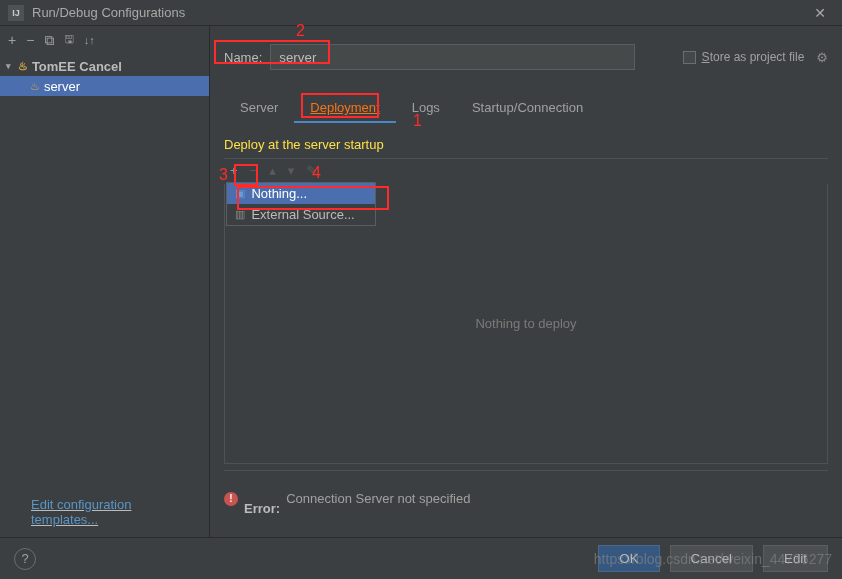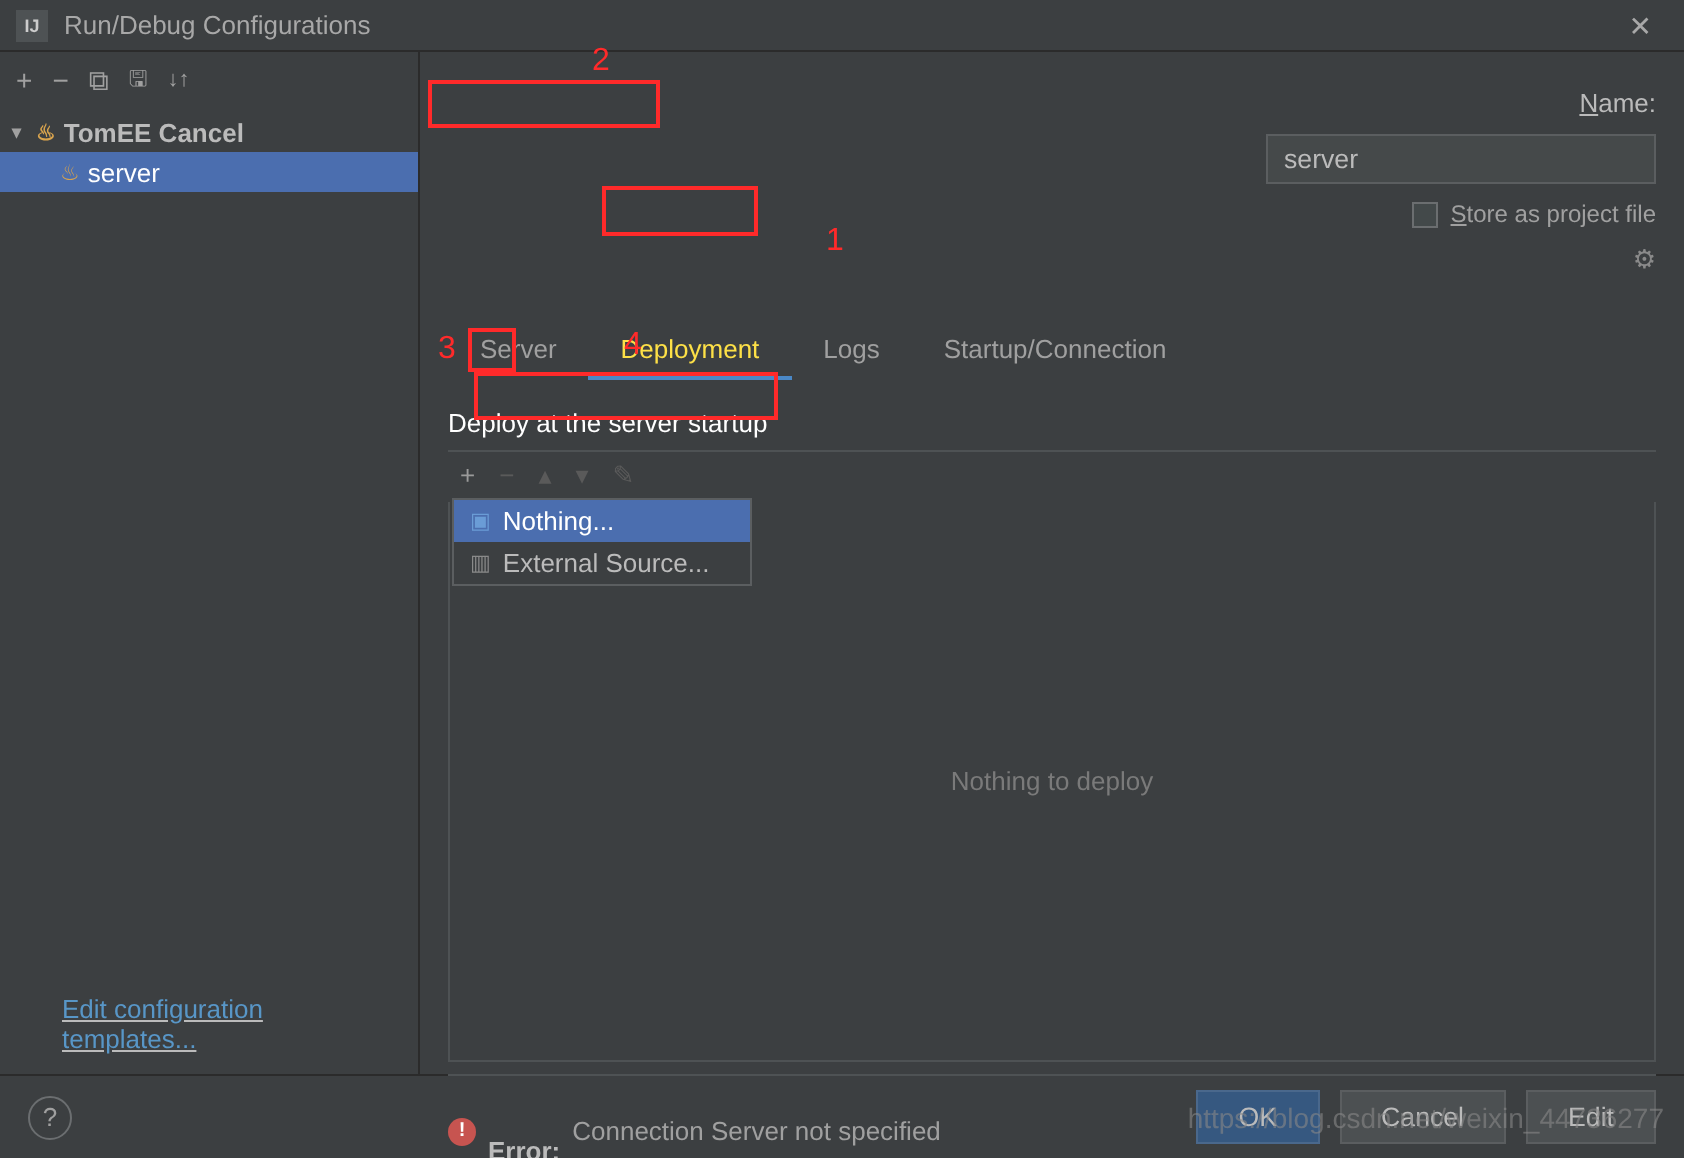--- a/index.html
+++ b/index.html
@@ -113,24 +113,23 @@
       cursor: pointer;
     }
     .content {
       flex: 1;
       display: flex;
       flex-direction: column;
       padding: 0 0 0 0;
     }
     .name-row {
       display: flex;
-      align-items: flex-end;
+      align-items: center;
       padding: 18px 14px 8px 14px;
       gap: 8px;
-      flex-direction: column;
     }
     .name-label {
       color: #bbbbbb;
     }
     .name-input {
       flex: 1;
       background: #45494a;
       border: 1px solid #5b5e60;
       color: #bbbbbb;
       padding: 4px 8px;
@@ -162,31 +161,32 @@
       gap: 0;
       border-bottom: none;
     }
     .tab {
       padding: 6px 16px;
       color: #a0a0a0;
       cursor: pointer;
       border-bottom: 2px solid transparent;
     }
     .tab.active {
+      color: #f97316;
+      border-bottom: 2px solid #4a88c7;
+      text-decoration: underline;
+    }
+    .tab-content {
+      flex: 1;
+      padding: 14px;
+      display: flex;
+      flex-direction: column;
+    }
+    .deploy-label {
       color: #fde047;
-      border-bottom: 2px solid #4a88c7;
-    }
-    .tab-content {
-      flex: 1;
-      padding: 14px;
-      display: flex;
-      flex-direction: column;
-    }
-    .deploy-label {
-      color: #ffffff;
       margin-bottom: 6px;
     }
     .deploy-toolbar {
       display: flex;
       align-items: center;
       gap: 12px;
       padding: 4px 0 6px 6px;
       border-top: 1px solid #4e5254;
     }
     .deploy-toolbar .tb {

